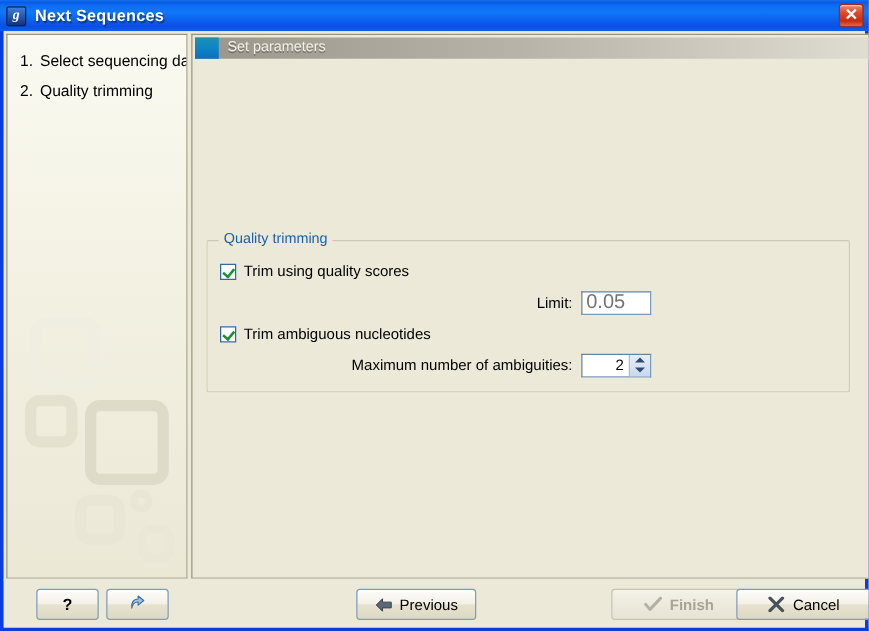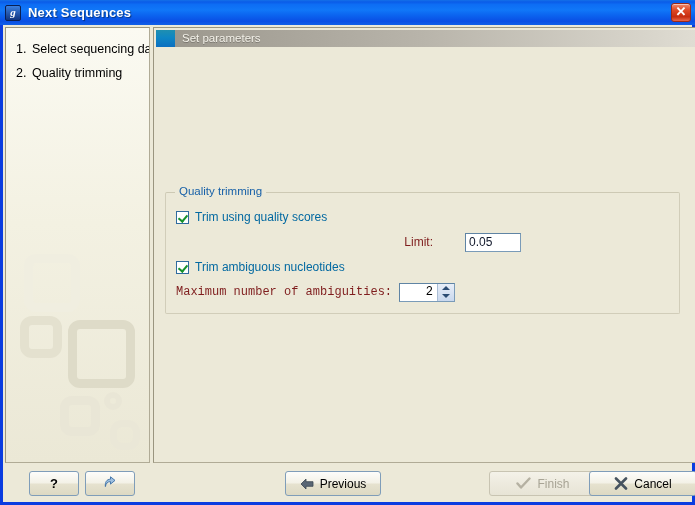--- a/index.html
+++ b/index.html
@@ -210,22 +210,22 @@
     display: flex;
     align-items: center;
     height: 22px;
     margin-bottom: 3px;
   }
   .row-right {
     justify-content: flex-end;
     padding-right: 146px;
   }
   .row-spin {
+    justify-content: flex-end;
     padding-right: 146px;
-    font-family: Liberation Mono, monospace;
   }
 
   .checkbox {
     width: 13px; height: 13px;
     flex: 0 0 auto;
     box-sizing: border-box;
     border: 1px solid #2f6b9e;
     background: #ffffff;
     position: relative;
     cursor: pointer;
@@ -235,44 +235,43 @@
     content: "";
     position: absolute;
     left: 3px; top: 1px;
     width: 4px; height: 7px;
     border: solid #17912b;
     border-width: 0 2px 2px 0;
     transform: rotate(40deg);
   }
   .cb-label {
     font-size: 12px;
-    color: #0369a1;
+    color: #000000;
     white-space: nowrap;
   }
   .field-label {
     font-size: 12px;
-    color: #7f1d1d;
+    color: #000000;
     white-space: nowrap;
     margin-right: 7px;
   }
   .text-input {
     width: 56px;
     height: 19px;
     box-sizing: border-box;
     border: 1px solid #7a9bb8;
     border-top-color: #5f84a4;
     border-left-color: #5f84a4;
     background: #ffffff;
     font-family: "Liberation Sans", sans-serif;
-    font-size: 12px;
-    color: #0f172a;
+    font-size: 16px;
+    color: #737373;
     padding: 0 3px;
     line-height: 17px;
     outline: none;
-    margin-left: 25px;
   }
   .spinner {
     width: 56px;
     height: 19px;
     box-sizing: border-box;
     border: 1px solid #7a9bb8;
     border-top-color: #5f84a4;
     border-left-color: #5f84a4;
     background: #ffffff;
     display: flex;
@@ -471,21 +470,21 @@
     <div class="btn" style="left:282px; top:6px; width:96px;text-align:center;">
       <span class="btn-icon">
         <svg width="14" height="12" viewBox="0 0 14 12">
           <path d="M6 1 L1 6 L6 11 L6 8.3 L13 8.3 L13 3.7 L6 3.7 Z" fill="#5a6775" stroke="#3b4652" stroke-width="0.8" stroke-linejoin="round"></path>
         </svg>
       </span>
       <span>Previous</span>
     </div>
 
 
-    <div class="btn disabled" style="left:486px; top:6px; width:108px;">
+    <div class="btn disabled" style="left:486px; top:6px; width:108px;font-weight:bold;">
       <span class="btn-icon">
         <svg width="15" height="13" viewBox="0 0 15 13">
           <path d="M1.5 6.5 L5 10.5 L13.5 1.5" fill="none" stroke="#b5b1a2" stroke-width="2.4" stroke-linecap="round" stroke-linejoin="round"></path>
         </svg>
       </span>
       <span>Finish</span>
     </div>
 
     <div class="btn" style="left:586px; top:6px; width:108px;">
       <span class="btn-icon">

